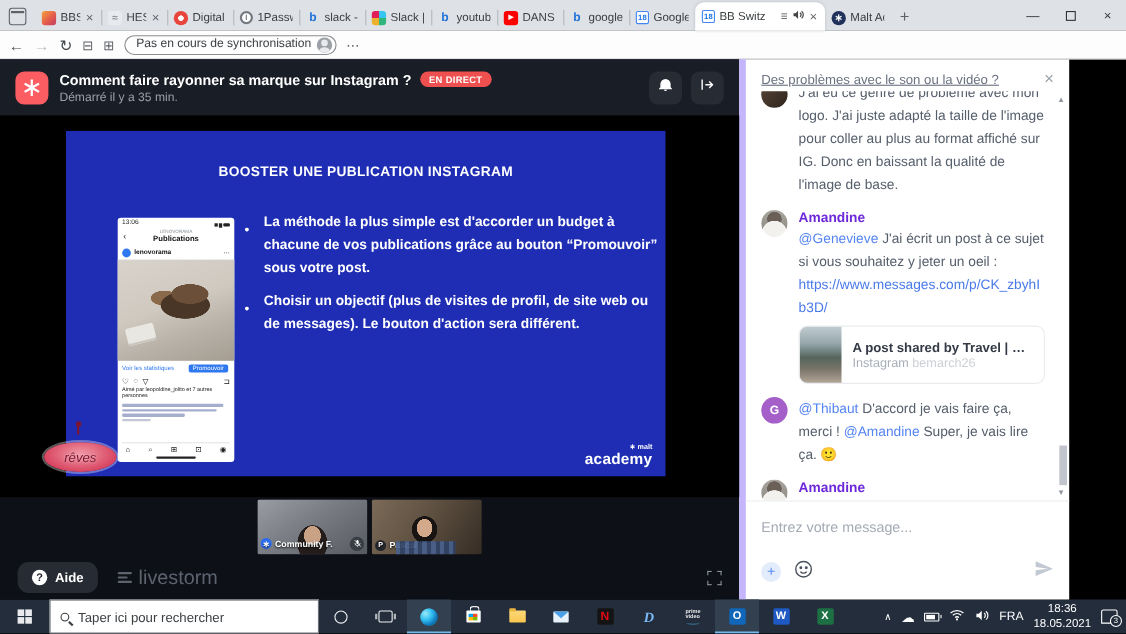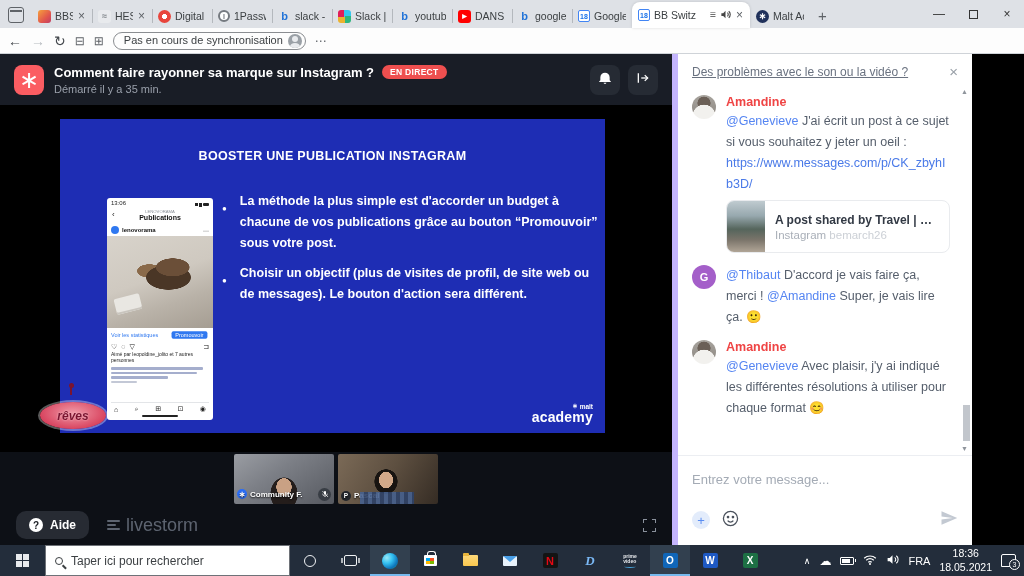--- a/index.html
+++ b/index.html
@@ -96,21 +96,21 @@
   .pcap{margin-top:1px}
   .pcap i{display:block;height:2.5px;background:#8f9ac0;border-radius:1px;margin-bottom:2px;opacity:.8}
   .pdate{height:2px;width:26px;background:#c3c8d6;border-radius:1px;margin-top:1px}
   .pnav{margin-top:auto;border-top:1px solid #e3e5e8;display:flex;justify-content:space-between;align-items:center;height:13px;font-size:7px;color:#222;padding:0 3px}
   .phomebar{height:2px;width:36px;background:#222;border-radius:2px;margin:0 auto 1px}
 
   .reves{position:absolute;left:-20px;bottom:2px;width:68px;height:44px}
   .reves-fig{position:absolute;left:30px;top:0;width:2px;height:8px;background:#7a1430}
   .reves-fig::before{content:"";position:absolute;left:-1.5px;top:-4px;width:5px;height:5px;border-radius:50%;background:#7a1430}
   .reves-bubble{position:absolute;left:0;bottom:2px;width:66px;height:27px;border-radius:50%;background:radial-gradient(ellipse at 50% 40%,#f09aa8,#d94560 70%,#b92c48);display:flex;align-items:center;justify-content:center;box-shadow:0 0 0 2px rgba(255,255,255,.35)}
-  .reves-txt{color:#7a1430;font-weight:bold;font-style:italic;font-size:12px;text-shadow:0 0 2px #f6c6ce}
+  .reves-txt{color:#7a1430;font-weight:normal;font-style:italic;font-size:12px;text-shadow:0 0 2px #f6c6ce}
   .maltacad{position:absolute;right:12px;bottom:8px;text-align:right;color:#fff}
   .ma-small{font-size:6.5px;font-weight:bold;display:flex;justify-content:flex-end;align-items:center;gap:2px}
   .ma-big{font-size:14px;font-weight:bold;margin-top:-1px;letter-spacing:.2px}
 
   .w-speakers{height:53px;display:flex;justify-content:center;align-items:center;gap:4px}
   .sp-tile{width:100px;height:50px;position:relative;border-radius:2px;overflow:hidden;flex:none}
   .sp1{background:
     radial-gradient(ellipse 13px 15px at 50% 66%,#c9a184 0 58%,rgba(0,0,0,0) 60%),
     radial-gradient(ellipse 23px 28px at 50% 80%,#241d1b 0 58%,rgba(0,0,0,0) 60%),
     linear-gradient(145deg,#9a9da3 0%,#7c7f86 40%,#565960 100%)}
@@ -152,21 +152,21 @@
   .msg{display:flex;gap:10px;margin-top:12px}
   .msg.cut{margin-top:-9px}
   .avatar{width:24px;height:24px;border-radius:50%;flex:none}
   .av-photo{background:
     radial-gradient(circle at 50% 88%,#f2f1ee 0 46%,rgba(0,0,0,0) 48%),
     radial-gradient(circle at 50% 34%,#6b6057 0 32%,rgba(0,0,0,0) 34%),
     linear-gradient(#a8a49e,#8a857f)}
   .av-dark{background:linear-gradient(135deg,#5a4638,#2e241c)}
   .av-g{background:#a45fc9;color:#fff;font-size:11px;font-weight:bold;display:flex;align-items:center;justify-content:center}
   .msg-body{min-width:0;flex:1}
-  .msg-author{font-size:12.5px;font-weight:bold;color:#ef4444;margin-bottom:2px}
+  .msg-author{font-size:12.5px;font-weight:bold;color:#6d28d9;margin-bottom:2px}
   .msg-text{font-size:12.5px;color:#555e6b;line-height:21px}
   .mention{color:#5585f2}
   .msg-link{font-size:12.5px;color:#4a7ae8;line-height:21px;word-break:break-all}
   .link-card{margin-top:5px;border:1px solid #e9ebee;border-radius:8px;display:flex;align-items:center;overflow:hidden;height:53px;background:#fff}
   .card-img{width:38px;height:53px;flex:none;background:
     linear-gradient(180deg,#c2cdd2 0%,#97a8ae 30%,#55655c 55%,#7a746a 75%,#b5a99a 100%)}
   .card-txt{padding:0 10px;min-width:0}
   .card-title{font-size:12px;font-weight:bold;color:#333a45;white-space:nowrap;overflow:hidden;text-overflow:ellipsis}
   .card-sub{font-size:11.5px;color:#a9afb8;margin-top:2px;white-space:nowrap;overflow:hidden}
   .card-sub .handle{color:#ccd0d6}
@@ -454,20 +454,26 @@
     </div>
   </div>
 
   <div class="chat">
     <div class="chat-top">
       <span class="chat-help">Des problèmes avec le son ou la vidéo ?</span>
       <span class="chat-close">×</span>
     </div>
 
     <div class="messages">
+      <div class="msg cut">
+        <div class="avatar av-dark"></div>
+        <div class="msg-body">
+          <div class="msg-text">J'ai eu ce genre de problème avec mon logo. J'ai juste adapté la taille de l'image pour coller au plus au format affiché sur IG. Donc en baissant la qualité de l'image de base.</div>
+        </div>
+      </div>
 
       <div class="msg">
         <div class="avatar av-photo"></div>
         <div class="msg-body">
           <div class="msg-author">Amandine</div>
           <div class="msg-text"><span class="mention">@Genevieve</span> <span>J'ai écrit un post à ce sujet si vous souhaitez y jeter un oeil :</span></div>
           <div class="msg-link">https://www.messages.com/p/CK_zbyhIb3D/</div>
           <div class="link-card">
             <div class="card-img"></div>
             <div class="card-txt">

